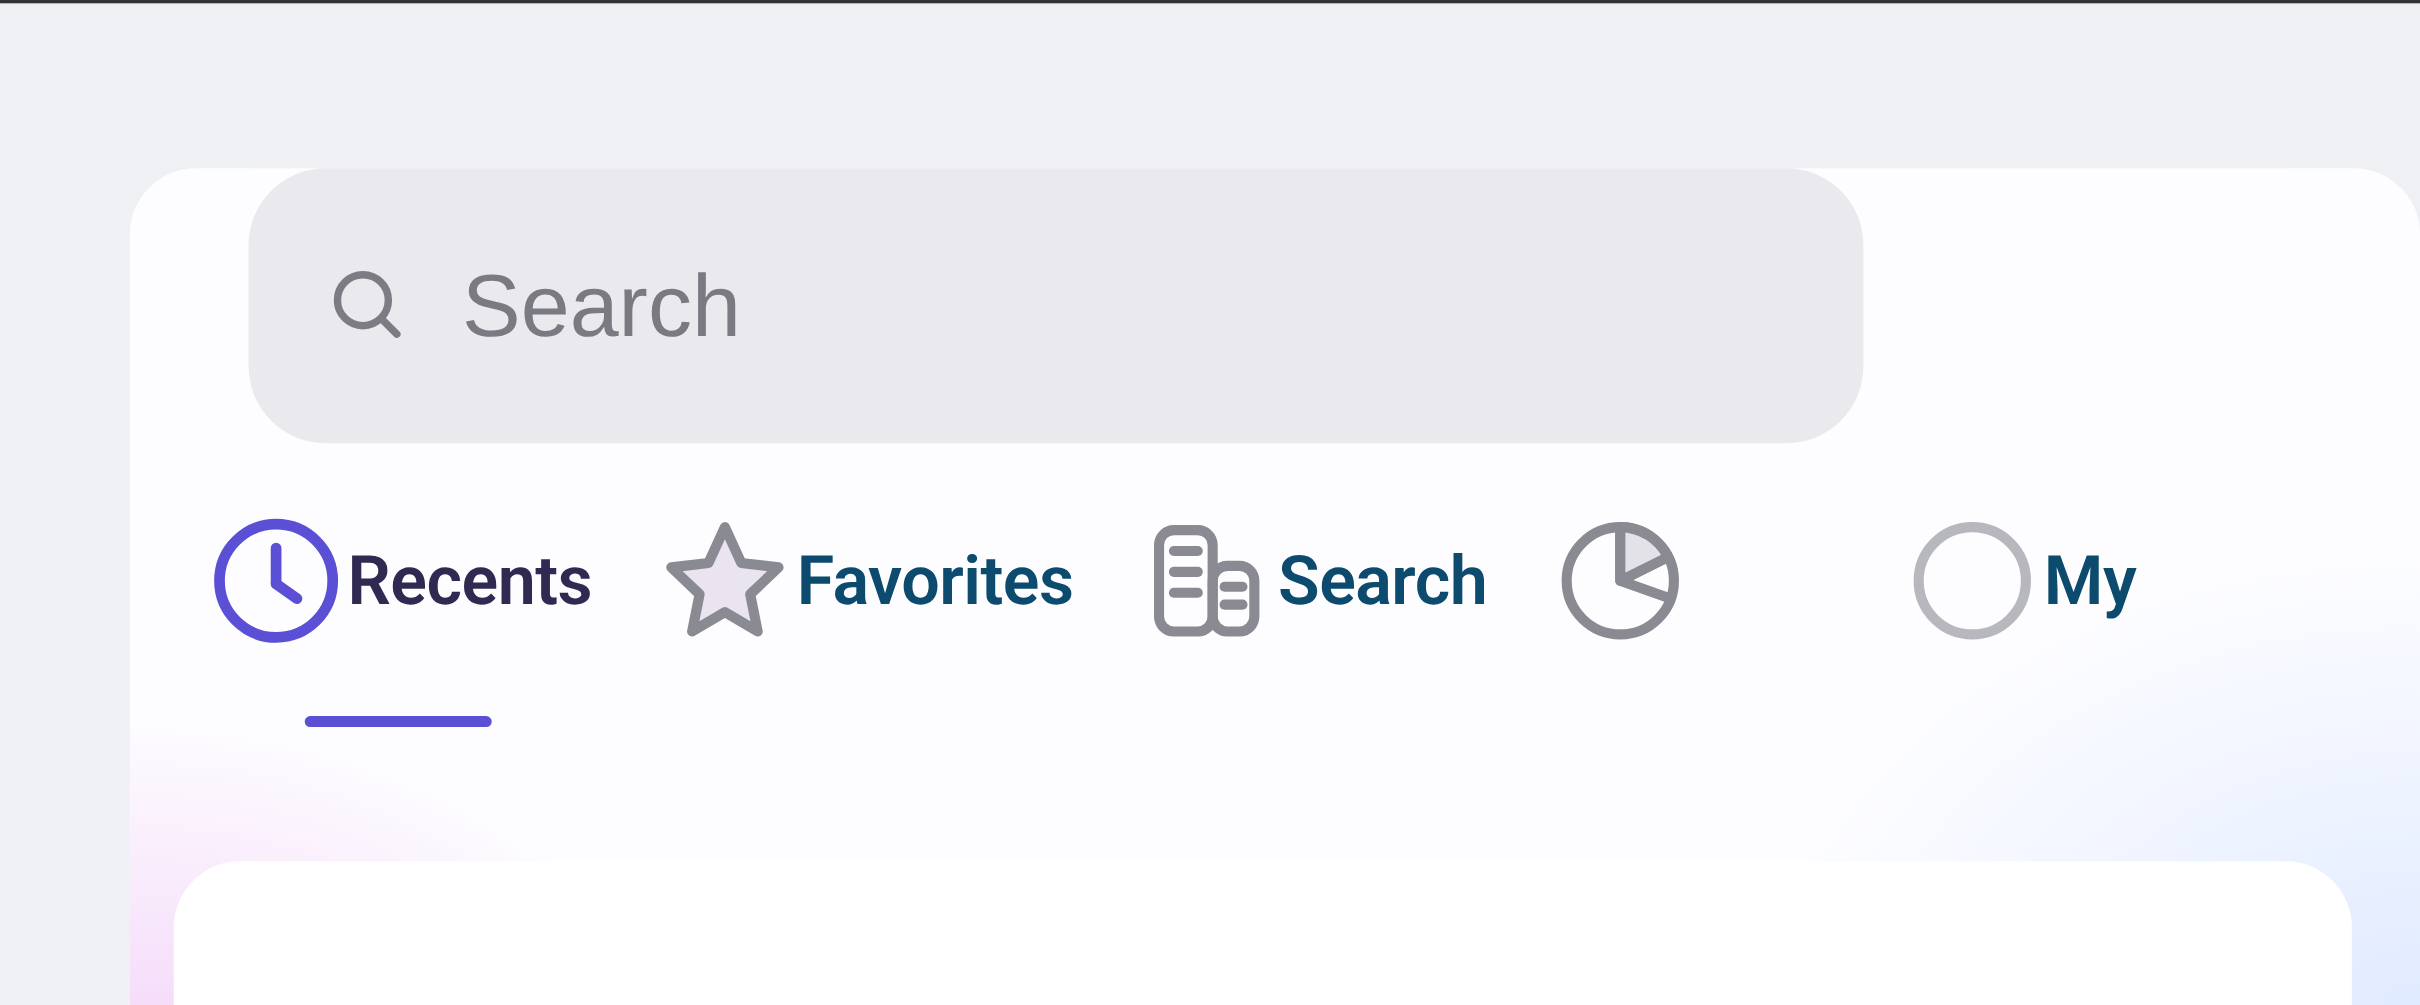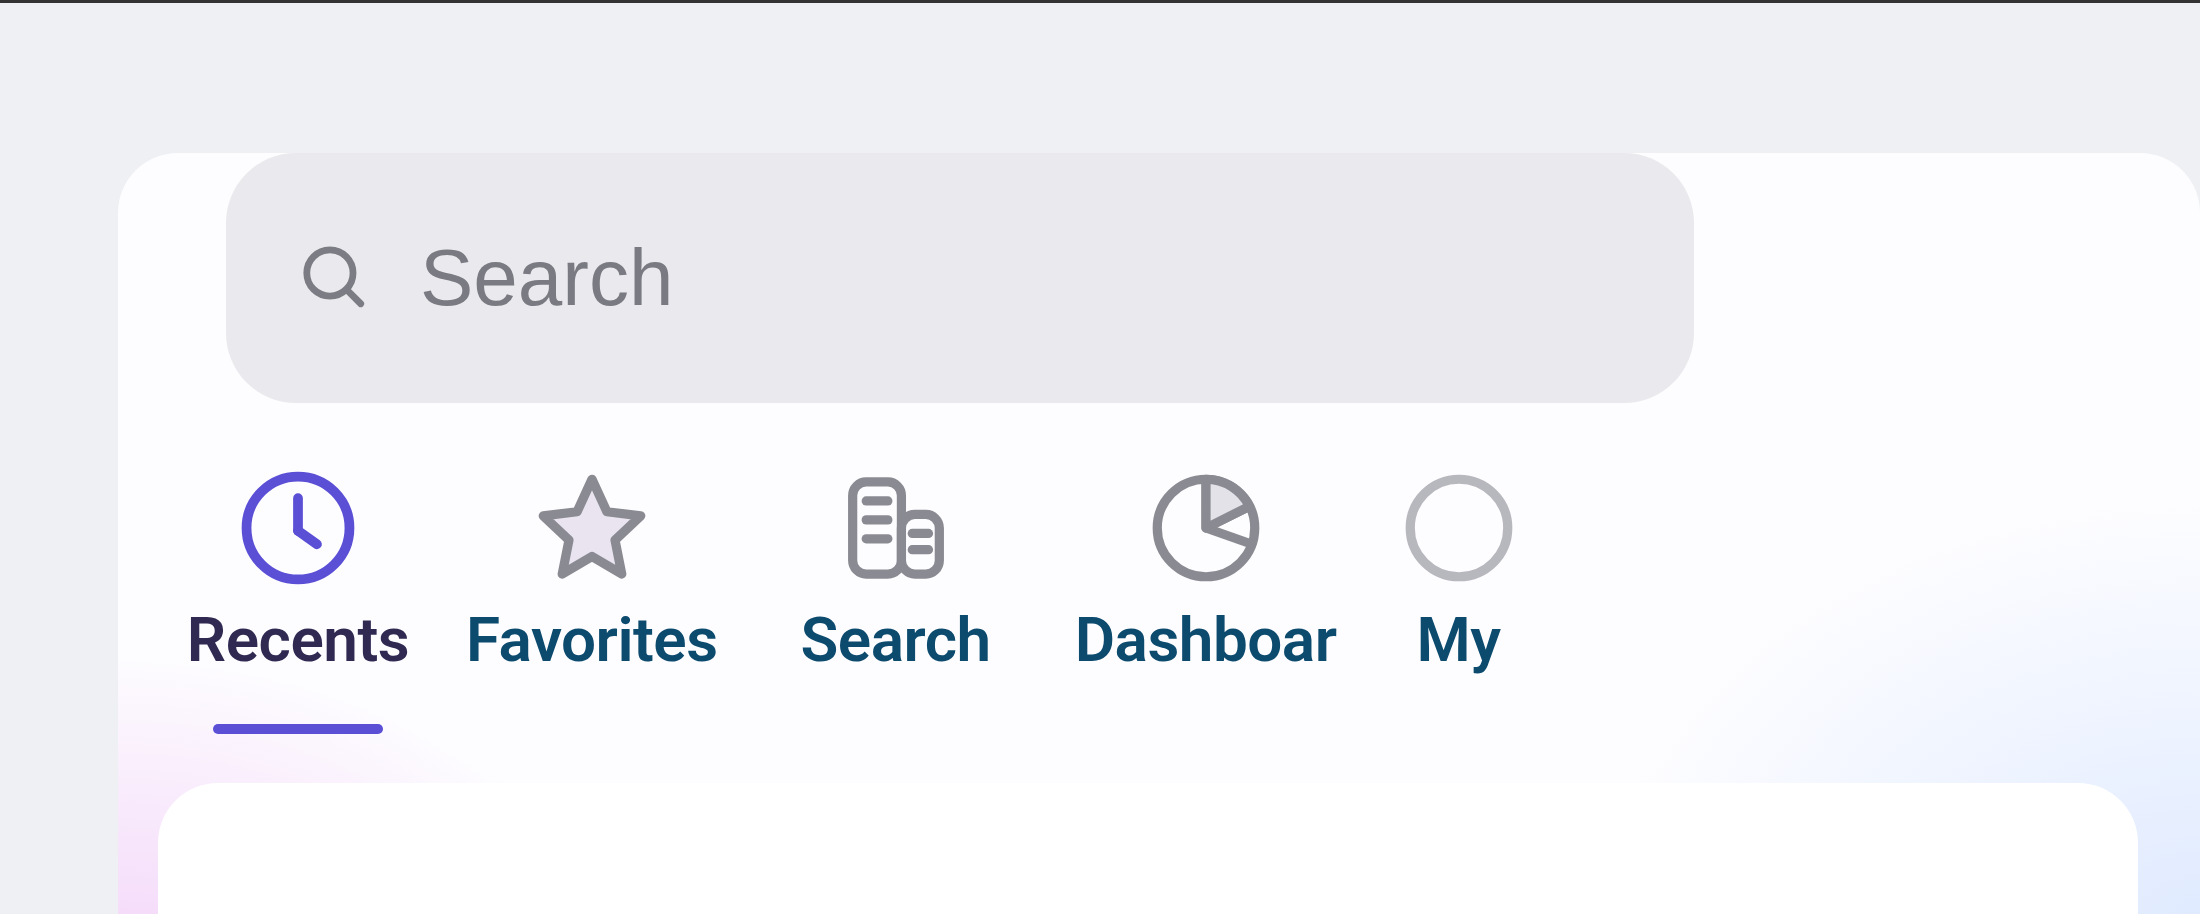--- a/index.html
+++ b/index.html
@@ -67,21 +67,21 @@
     left: 40px;
     top: 300px;
     width: 2042px;
     display: flex;
     flex-direction: row;
     align-items: flex-start;
     gap: 0px;
   }
   .tab {
     display: flex;
-    flex-direction: column;
+    flex-direction: row;
     align-items: center;
     justify-content: flex-start;
     padding: 0 28px;
     cursor: pointer;
     min-width: 280px;
     position: relative;
   }
   .tab .icon-wrap {
     height: 150px;
     display: flex;
@@ -177,21 +177,20 @@
 
     <div class="tab inactive" style="min-width:320px;">
       <div class="icon-wrap">
         <svg viewBox="0 0 48 48" fill="none" stroke="#8a8a92" stroke-width="3.4" stroke-linejoin="round">
           <circle cx="24" cy="24" r="18"></circle>
           <path d="M24 6 L24 24 L40 16"></path>
           <path d="M24 24 L41 30"></path>
           <path d="M24 6 A18 18 0 0 1 40 16 L24 24 Z" fill="#e2e2e8"></path>
         </svg>
       </div>
-      <span class="label">Dashboar</span>
     </div>
 
     <div class="tab inactive" style="min-width:180px;">
       <div class="icon-wrap">
         <svg viewBox="0 0 48 48" fill="none" stroke="#b7b7be" stroke-width="3.4">
           <circle cx="24" cy="24" r="18"></circle>
         </svg>
       </div>
       <span class="label">My </span>
     </div>

